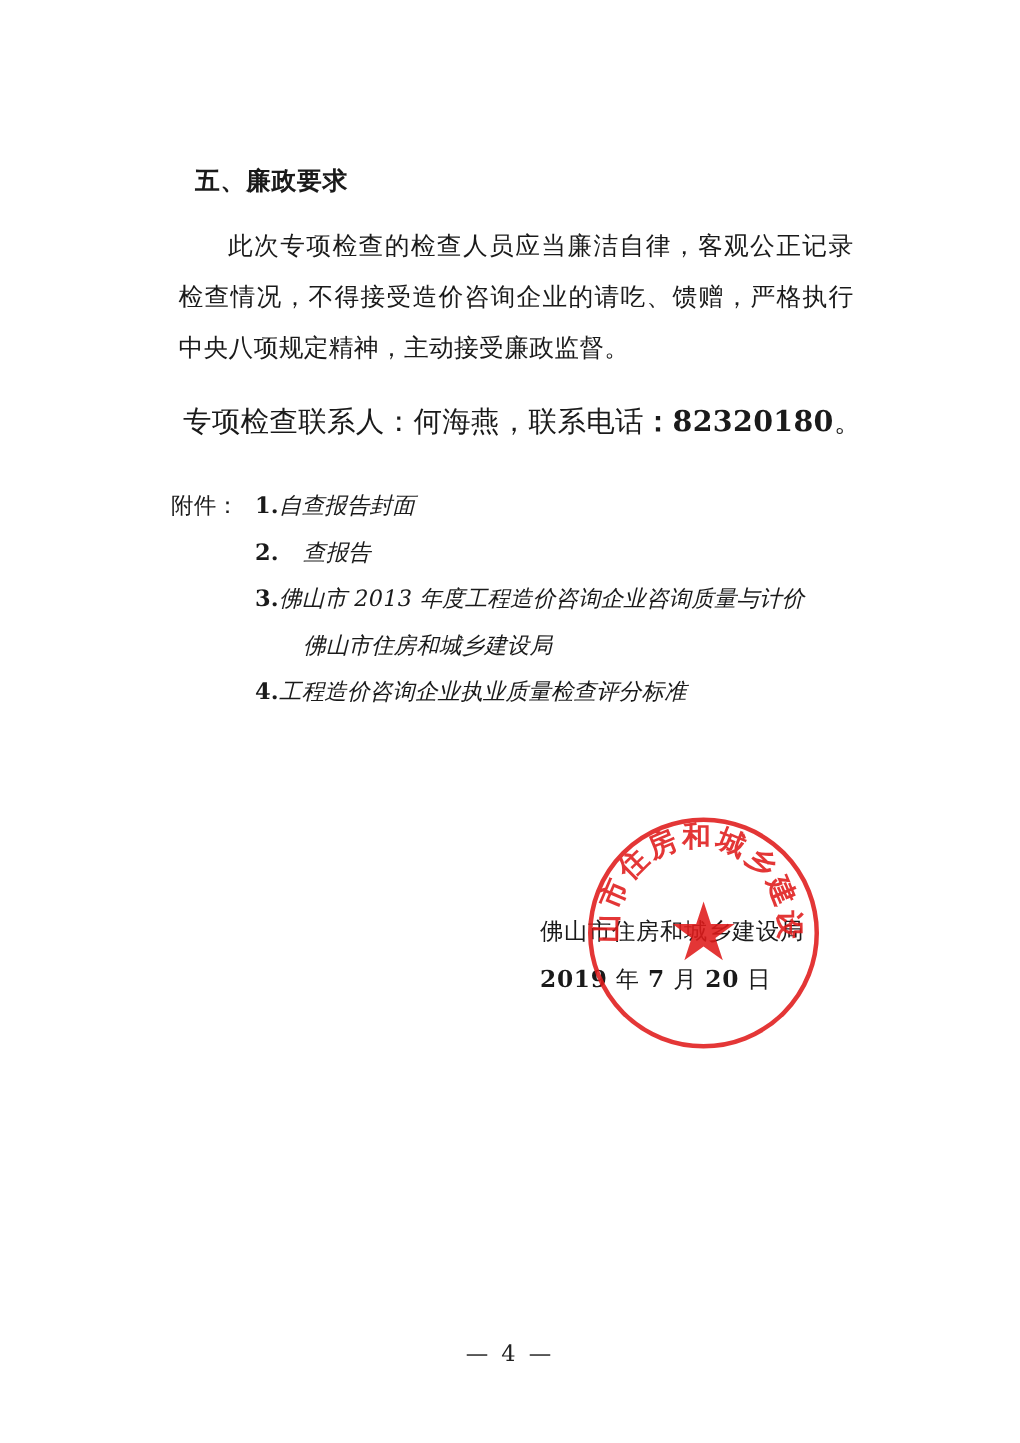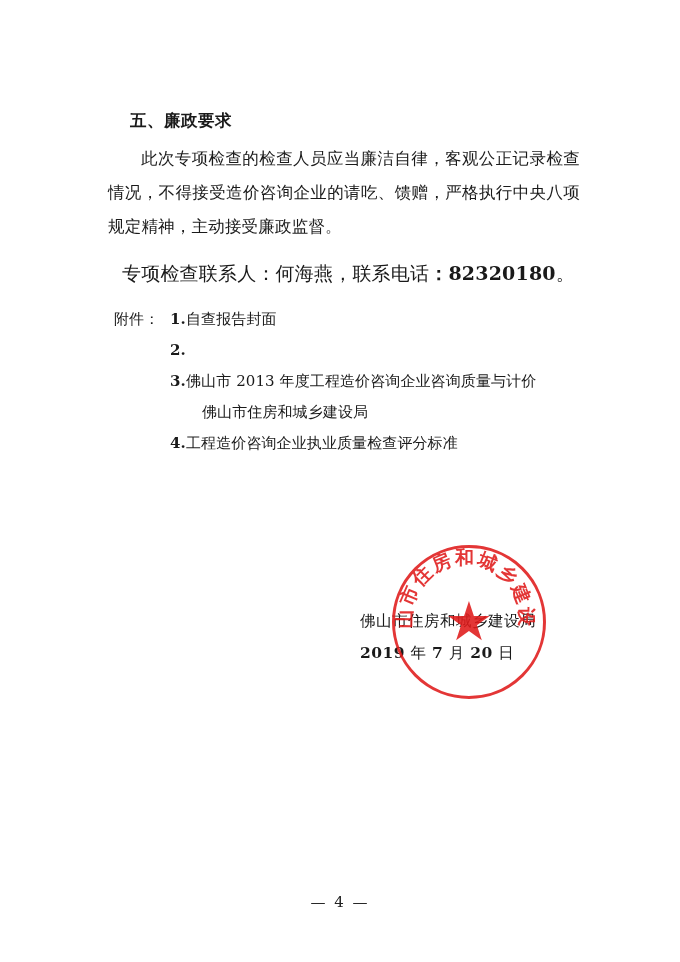--- a/index.html
+++ b/index.html
@@ -32,36 +32,36 @@
     font-family: "DejaVu Serif", "Liberation Serif", serif;
     font-weight: bold;
     font-size: 16.5px;
     letter-spacing: 0.5px;
     margin: 0 0 10px 26px;
   }
   .para {
     font-size: 16.5px;
     line-height: 34px;
     text-indent: 33px;
-    margin: 4px;
+    margin: 15px;
     text-align: justify;
     letter-spacing: 0.2px;
   }
   .para-contact {
     font-size: 19px;
     line-height: 34px;
     text-indent: 18px;
     margin: 12px 0 0 0;
     letter-spacing: 0.2px;
   }
   .para-contact .bold {
     font-weight: bold;
   }
   .attach-block {
-    margin-top: 14px;
+    margin-top: 24px;
     position: relative;
   }
   .attach-row {
     display: flex;
     font-size: 15px;
     line-height: 31px;
     letter-spacing: 0.1px;
   }
   .attach-label {
     width: 66px;
@@ -74,20 +74,21 @@
   .attach-item {
     display: flex;
   }
   .attach-num {
     width: 16px;
     flex: none;
     font-weight: bold;
   }
   .attach-text {
     flex: 1 1 auto;
+    font-style: italic;
   }
   .attach-cont {
     margin-left: 16px;
   }
   .signature {
     position: absolute;
     left: 360px;
     top: 605px;
     width: 230px;
     font-size: 15.5px;
@@ -160,20 +161,21 @@
         <div class="attach-list">
 
           <div class="attach-item">
             <div class="attach-num">1.</div>
             <div class="attach-text">自查报告封面</div>
           </div>
 
           <div class="attach-item">
             <div class="attach-num">2.</div>
             <div class="attach-text">
+              <div class="attach-cont">查报告</div>
             </div>
           </div>
 
           <div class="attach-item">
             <div class="attach-num">3.</div>
             <div class="attach-text">
               <span>佛山市 2013 年度工程造价咨询企业咨询质量与计价</span>
               <div class="attach-cont">佛山市住房和城乡建设局</div>
             </div>
           </div>

